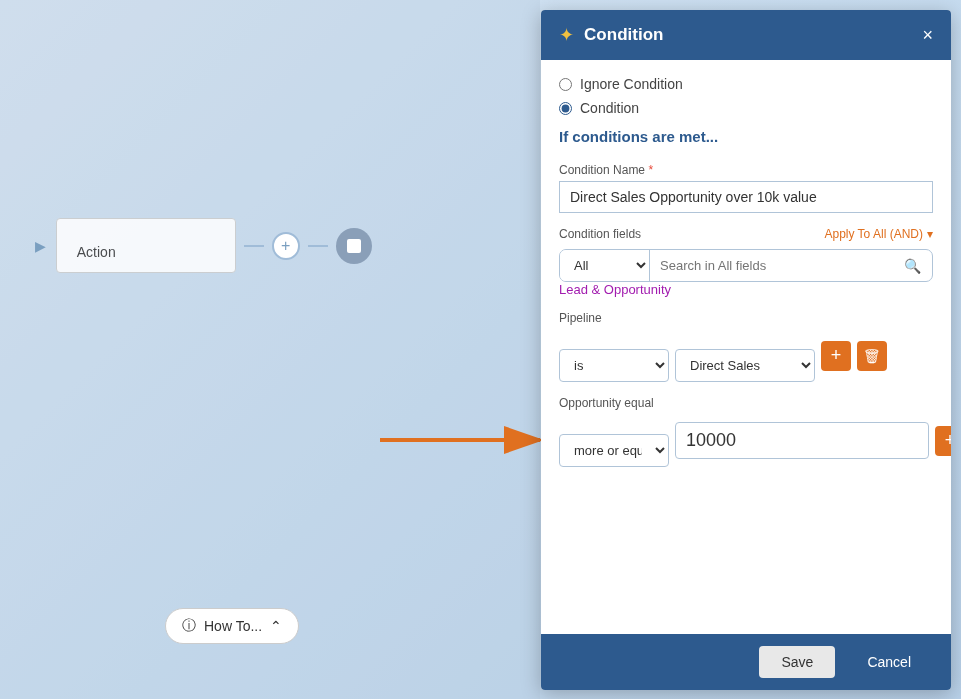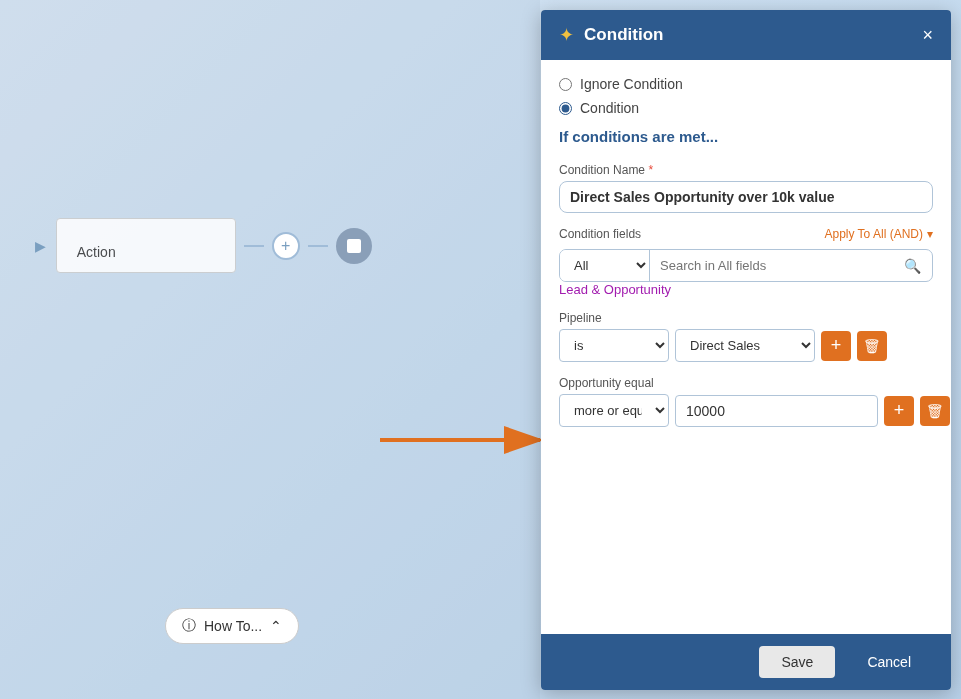--- a/index.html
+++ b/index.html
@@ -192,27 +192,26 @@
       color: #555;
       margin-bottom: 4px;
     }
     .field-label .required {
       color: #e74c3c;
     }
 
     .text-input {
       width: 100%;
       border: 1px solid #b0c4d8;
-      border-radius: 8px;
+      border-radius: 0;
       padding: 7px 10px;
       font-size: 14px;
       color: #333;
       outline: none;
       margin-bottom: 14px;
-      font-weight: bold;
     }
 
     
     .condition-fields-row {
       display: flex;
       align-items: center;
       justify-content: space-between;
       margin-bottom: 8px;
     }
     .condition-fields-label {
@@ -283,20 +282,21 @@
     }
     .select-field {
       border: 1px solid #b0c4d8;
       border-radius: 4px;
       padding: 7px 10px;
       font-size: 13px;
       color: #333;
       background: white;
       outline: none;
       cursor: pointer;
+      margin-top: 20px;
     }
     .select-field.small {
       min-width: 110px;
     }
     .select-field.medium {
       min-width: 140px;
     }
     .add-btn {
       width: 30px;
       height: 30px;
@@ -323,21 +323,21 @@
       display: flex;
       align-items: center;
       justify-content: center;
       flex-shrink: 0;
     }
     .value-input {
       flex: 1;
       border: 1px solid #b0c4d8;
       border-radius: 4px;
       padding: 7px 10px;
-      font-size: 14px;
+      font-size: 18px;
       color: #333;
       outline: none;
     }
 
     
     .dialog-footer {
       background: #2d5a8e;
       padding: 12px 18px;
       display: flex;
       justify-content: flex-end;

